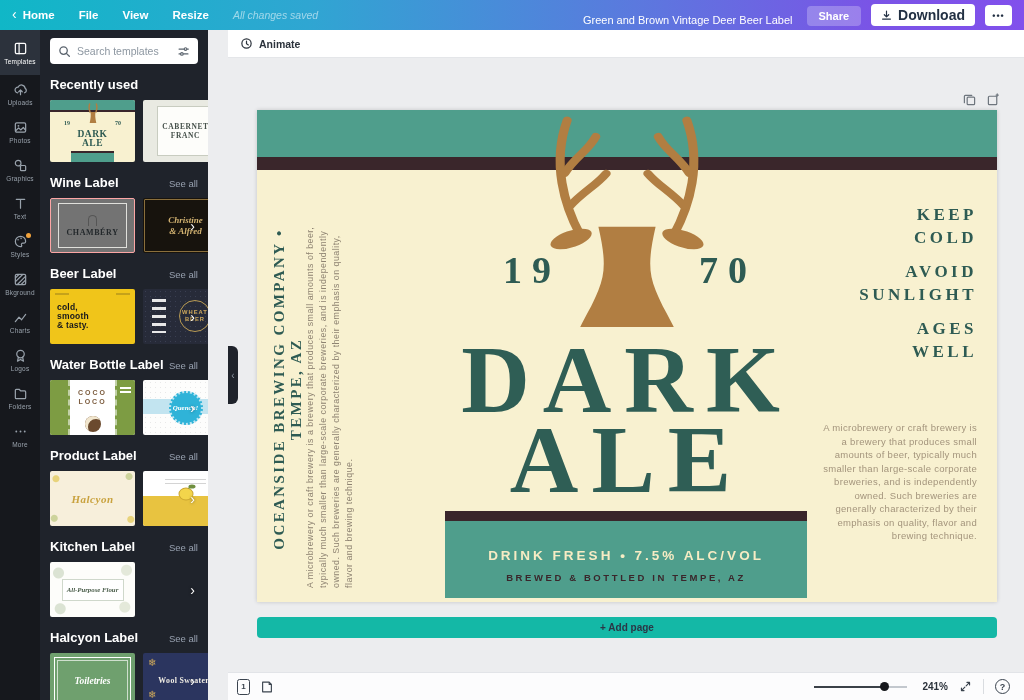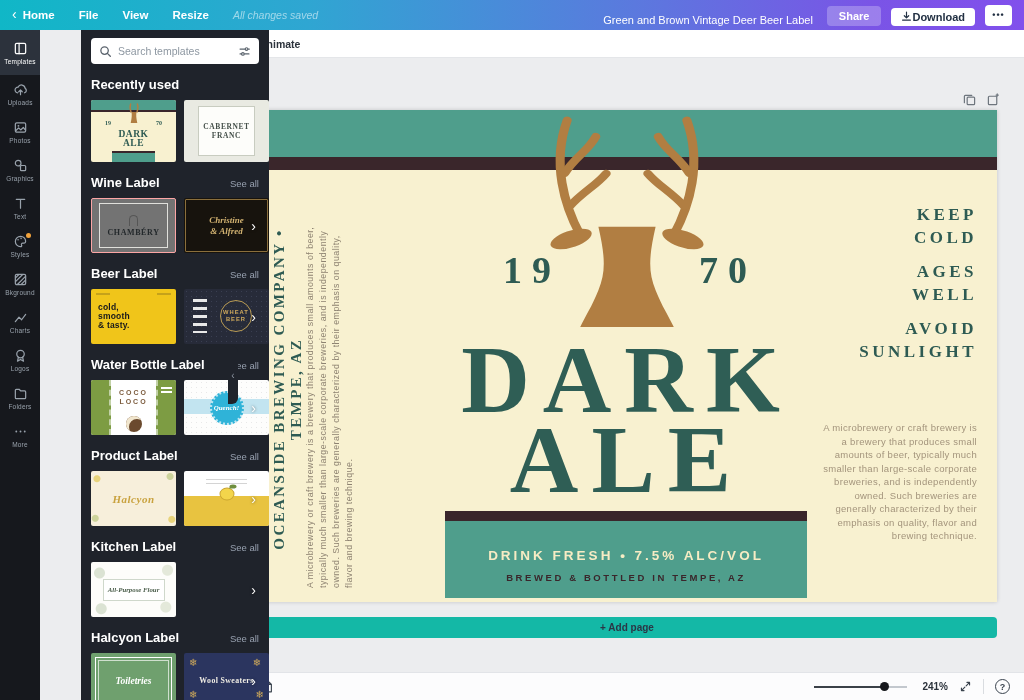--- a/index.html
+++ b/index.html
@@ -12,39 +12,39 @@
     background:linear-gradient(90deg,#10b7c7 0%,#2fa6d2 30%,#5b79de 62%,#7a54e6 85%,#8150ec 100%);
     display:flex; align-items:center; color:#fff; padding:0 12px; }
   .topbar-left { display:flex; align-items:center; gap:24px; }
   .menu-item { font-size:11.5px; font-weight:700; cursor:pointer; display:flex; align-items:center; gap:6px; }
   .back-chev::before { content:"‹"; font-size:14px; font-weight:400; line-height:10px; }
   .saved-status { font-size:10.5px; color:rgba(255,255,255,.55); font-style:italic; }
   .topbar-right { margin-left:auto; display:flex; align-items:flex-end; gap:10px; }
   .doc-title { font-size:11px; color:#fff; margin-right:4px; }
   .btn-share { background:rgba(255,255,255,.25); border:none; color:#fff; font-weight:700;
     font-size:11px; padding:4px 12px; border-radius:4px; cursor:pointer; }
-  .btn-download { background:#fff; border:none; color:#223043; font-weight:700; font-size:11px;
-    padding:3px 10px; border-radius:4px; cursor:pointer; display:flex; align-items:center; }
+  .btn-download { background:#fff; border:none; color:#223043; font-weight:700; font-size:14px;
+    padding:3px 10px; border-radius:4px; cursor:pointer; display:flex; align-items:center; gap:6px; }
   .btn-more { background:#fff; border:none; color:#223043; font-weight:700; font-size:9px;
     width:27px; height:21px; border-radius:4px; cursor:pointer; letter-spacing:1px; }
 
   
   .rail { position:absolute; left:0; top:30px; bottom:0; width:40px; background:#16181d; z-index:50;
     display:flex; flex-direction:column; }
   .rail-item { height:38px; display:flex; flex-direction:column; align-items:center; justify-content:center;
     gap:2px; color:#99a2ac; cursor:pointer; position:relative; }
   .rail-item.active { background:#2c323c; color:#fff; height:45px; }
   .rail-item svg { width:15px; height:15px; stroke:currentColor; fill:none; stroke-width:1.3;
     stroke-linecap:round; stroke-linejoin:round; }
   .rail-label { font-size:6.5px; letter-spacing:.2px; }
   .styles-badge { position:absolute; top:6px; right:9px; width:5px; height:5px; border-radius:50%; background:#f2a33c; }
 
   
-  .panel { position:absolute; left:40px; top:30px; bottom:0; width:188px; background:#1f232b;
-    padding:8px 10px 0 10px; overflow:hidden; z-index:50;margin-left:41px; }
+  .panel { position:absolute; left:40px; top:30px; bottom:0; width:168px; background:#1f232b;
+    padding:8px 10px 0 10px; overflow:hidden; z-index:50; }
   .search-box { height:26px; background:#fff; border-radius:4px; display:flex; align-items:center;
     padding:0 8px; gap:6px; }
   .search-box svg { width:13px; height:13px; stroke:#5b646e; fill:none; stroke-width:1.4; stroke-linecap:round; flex:0 0 auto; }
   .search-box input { border:0; outline:0; flex:1; min-width:0; font-size:10.5px; color:#333; font-family:inherit; }
   .search-box input::placeholder { color:#8d97a1; }
   .sec-head { display:flex; justify-content:space-between; align-items:baseline; margin:13px 0 8px 0; }
   .sec-title { color:#fff; font-size:13px; font-weight:700; }
   .see-all { color:#98a1b0; font-size:9.5px; cursor:pointer; }
   .thumb-row { display:flex; gap:8px; position:relative; }
   .thumb { width:85px; height:55px; border-radius:2px; overflow:hidden; position:relative; cursor:pointer; flex:0 0 auto; }
@@ -500,24 +500,24 @@
         <div>DARK</div>
         <div>ALE</div>
       </div>
 
       <div class="v-brand">OCEANSIDE BREWING COMPANY  •  TEMPE, AZ</div>
       <div class="v-para">A microbrewery or craft brewery is a brewery that produces small amounts of beer, typically much smaller than large-scale corporate breweries, and is independently owned. Such breweries are generally characterized by their emphasis on quality, flavor and brewing technique.</div>
 
       <div class="notes">
         <div class="note">KEEP
 COLD</div>
+        <div class="note">AVOID
+SUNLIGHT</div>
         <div class="note">AGES
 WELL</div>
-        <div class="note">AVOID
-SUNLIGHT</div>
       </div>
 
       <div class="r-para">A microbrewery or craft brewery is a brewery that produces small amounts of beer, typically much smaller than large-scale corporate breweries, and is independently owned. Such breweries are generally characterized by their emphasis on quality, flavor and brewing technique.</div>
 
       <div class="bottom-block">
         <div class="bottom-stripe"></div>
         <div class="bottom-teal">
           <div class="drink-line">DRINK FRESH • 7.5% ALC/VOL</div>
           <div class="brewed-line">BREWED &amp; BOTTLED IN TEMPE, AZ</div>
         </div>

